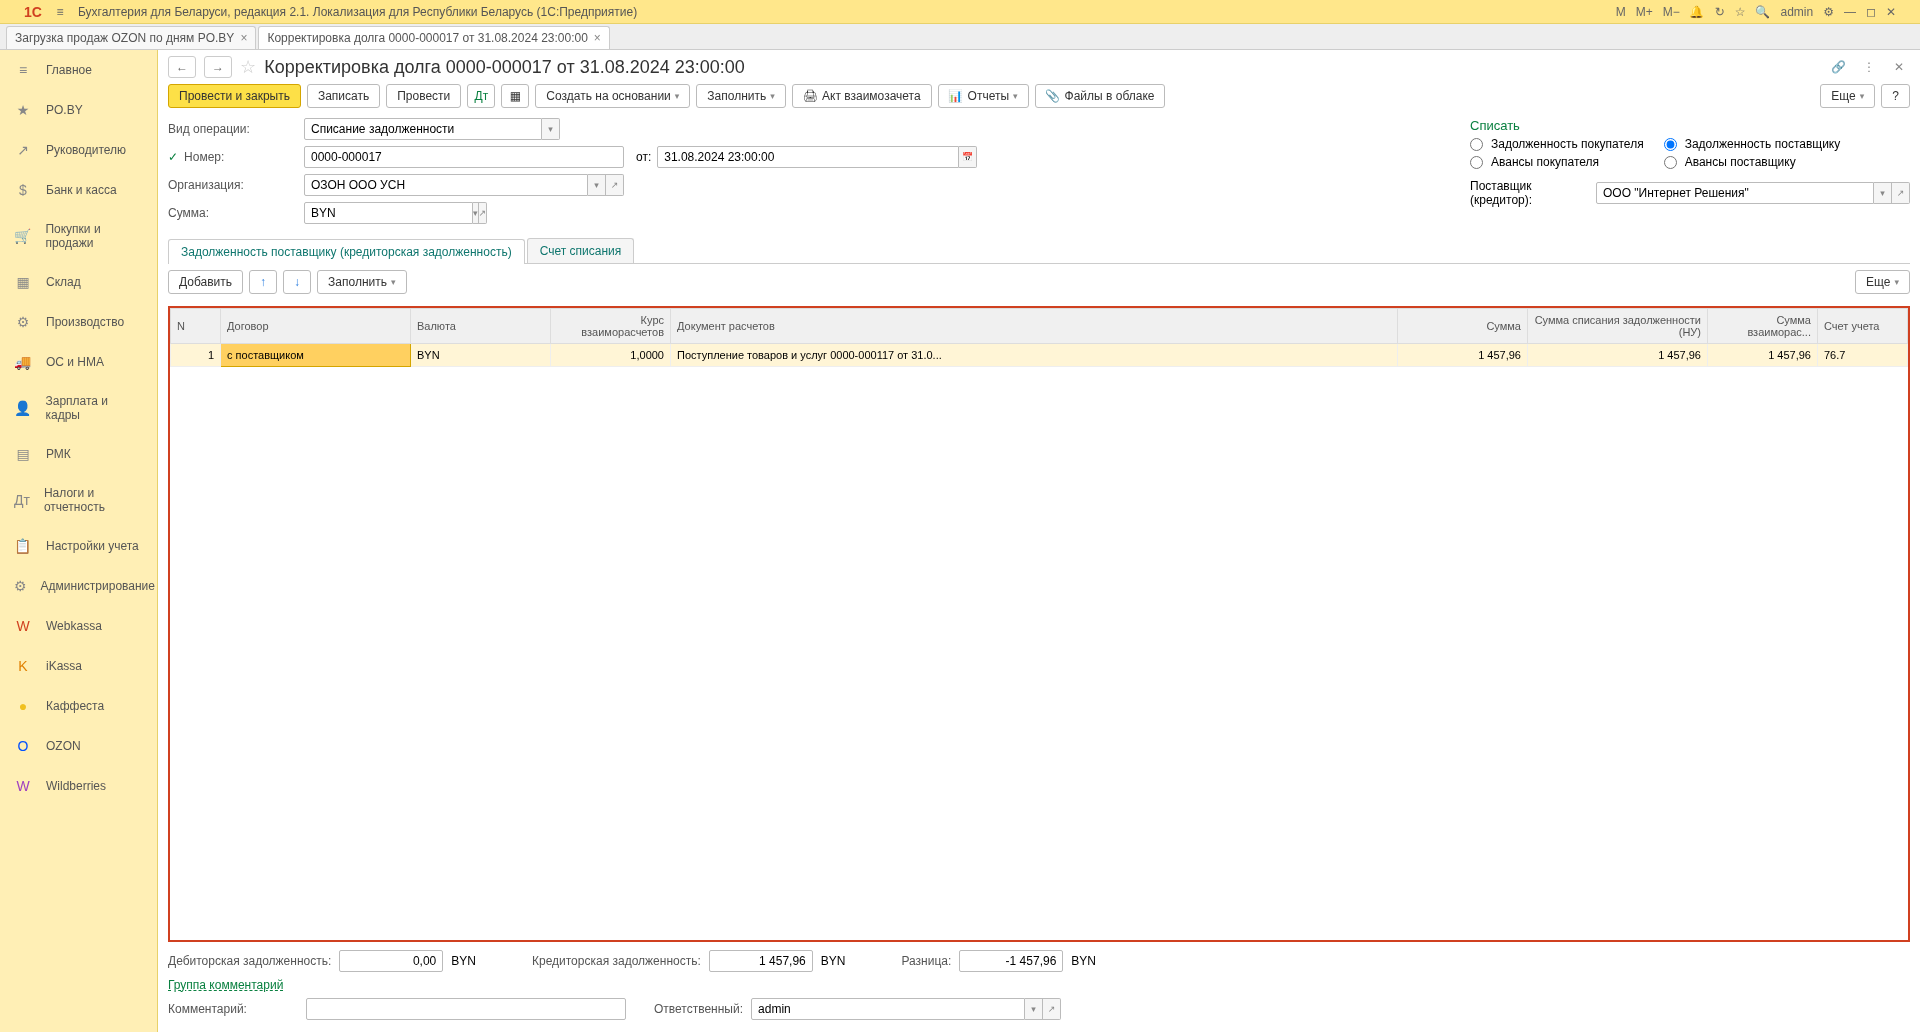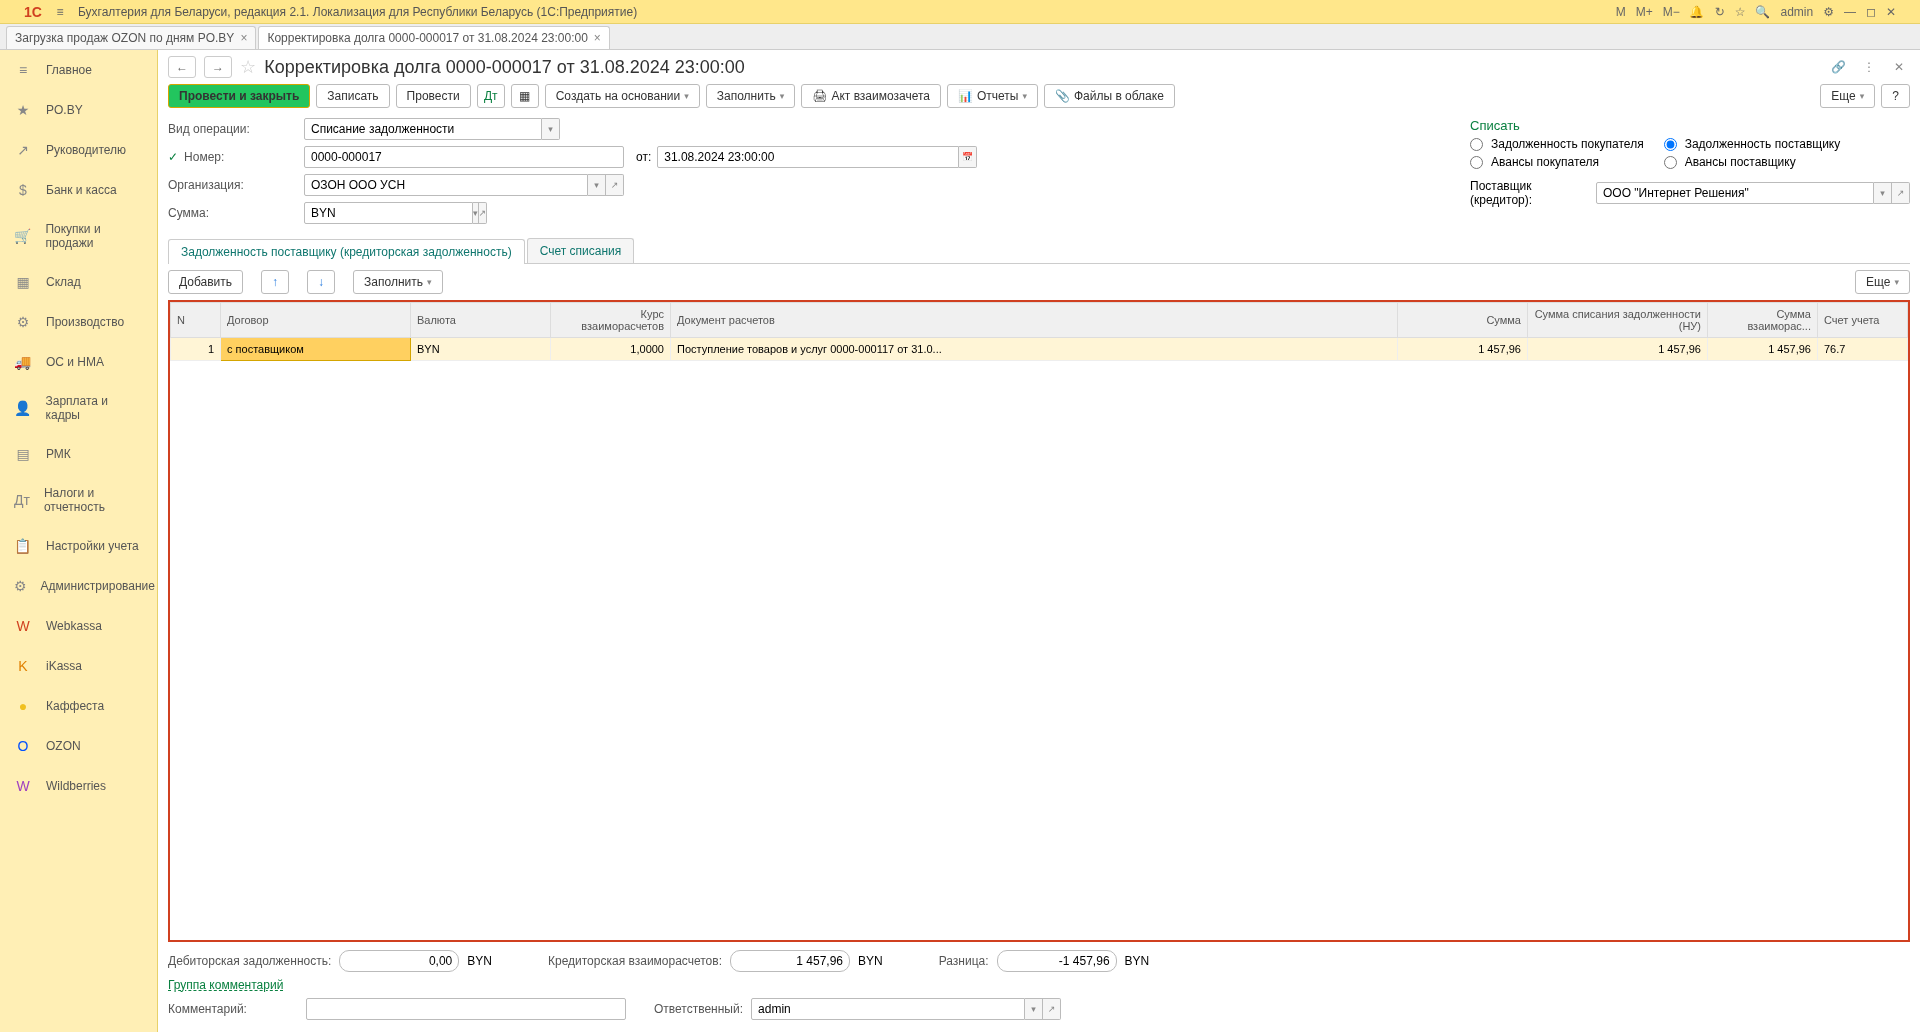--- a/index.html
+++ b/index.html
@@ -20,52 +20,52 @@
 .side-icon{width:18px;text-align:center;color:#888;font-size:14px}
 .content{flex:1;padding:6px 10px;overflow:auto;display:flex;flex-direction:column}
 .doc-header{display:flex;align-items:center;gap:8px;margin-bottom:6px}
 .nav-btn{width:28px;height:22px;border:1px solid #ccc;background:#fff;border-radius:3px;cursor:pointer;display:flex;align-items:center;justify-content:center;color:#666}
 .star{color:#ccc;font-size:18px;cursor:pointer}
 .doc-title{font-size:18px;color:#333;font-weight:normal}
 .head-right{margin-left:auto;display:flex;gap:8px}
 .icon-btn{width:22px;height:22px;display:flex;align-items:center;justify-content:center;cursor:pointer;color:#888}
 .toolbar{display:flex;gap:6px;margin-bottom:10px;flex-wrap:wrap;align-items:center}
 .btn{border:1px solid #bbb;background:#fff;padding:4px 10px;border-radius:3px;cursor:pointer;color:#333;display:flex;align-items:center;gap:4px;height:24px}
-.btn.primary{background:#22c55e;border-color:#d4a500;font-weight:bold}
+.btn.primary{background:#fde047;border-color:#d4a500;font-weight:normal}
 .btn.icon-only{padding:4px 6px;width:28px;justify-content:center}
 .drop::after{content:" ▾";color:#888;font-size:9px}
 .toolbar-right{margin-left:auto;display:flex;gap:6px}
 .form-area{display:flex;gap:40px;margin-bottom:8px}
 .form-left{flex:1}
 .form-right{width:440px}
 .form-row{display:flex;align-items:center;margin-bottom:6px;gap:6px}
 .form-label{width:130px;color:#555;text-align:left}
 .form-input{border:1px solid #bbb;padding:3px 6px;border-radius:2px;height:22px;background:#fff}
 .input-group{display:flex}
 .input-group .form-input{border-radius:2px 0 0 2px}
 .input-addon{border:1px solid #bbb;border-left:none;width:18px;display:flex;align-items:center;justify-content:center;background:#f5f5f5;cursor:pointer;font-size:9px;color:#888}
 .input-addon:last-child{border-radius:0 2px 2px 0}
 .green-header{color:#0a8040;font-size:13px;margin-bottom:4px}
 .radio-row{display:flex;align-items:center;gap:4px;margin-bottom:4px}
 .radio-row input{margin-right:4px}
 .doc-tabs{display:flex;border-bottom:1px solid #ccc;margin-bottom:6px}
 .doc-tab{padding:5px 12px;border:1px solid #ccc;border-bottom:none;background:#f5f5f5;cursor:pointer;border-radius:3px 3px 0 0;margin-right:2px;color:#0f766e}
 .doc-tab.active{background:#fff;position:relative;top:1px}
-.table-toolbar{display:flex;gap:18px;margin-bottom:6px}
+.table-toolbar{display:flex;gap:6px;margin-bottom:12px}
 .table-wrap{border:2px solid #d04020;flex:1;min-height:300px;background:#fff;overflow:auto}
 table{width:100%;border-collapse:collapse}
 th{background:#f0f0f0;border:1px solid #ddd;padding:5px 6px;text-align:left;font-weight:normal;color:#555;font-size:11px}
 td{border:1px solid #eee;padding:5px 6px;font-size:11px}
 tr.data-row{background:#fff5d6}
 td.selected{background:#ffd060;border:1px solid #d4a500}
 .num{text-align:right}
 .footer{margin-top:8px}
 .footer-row{display:flex;align-items:center;gap:8px;margin-bottom:6px}
 .footer-label{color:#555}
-.footer-input{border:1px solid #bbb;padding:3px 6px;text-align:right;width:120px;height:22px;border-radius:10px}
+.footer-input{border:1px solid #bbb;padding:3px 6px;text-align:right;width:104px;height:22px;border-radius:2px}
 .link{color:#0a8040;text-decoration:underline dashed;cursor:pointer}
 .gap{width:40px}
 </style>
 </head>
 <body>
 
 <div class="titlebar">
   <span class="logo">1C</span>
   <span class="menu-icon">≡</span>
   <span class="title-text">Бухгалтерия для Беларуси, редакция 2.1. Локализация для Республики Беларусь   (1С:Предприятие)</span>
@@ -329,21 +329,21 @@
         </tbody>
       </table>
     </div>
 
     <div class="footer">
       <div class="footer-row">
         <span class="footer-label">Дебиторская задолженность:</span>
         <input class="footer-input" readonly="" value="0,00" style="">
         <span>BYN</span>
         <span class="gap"></span>
-        <span class="footer-label">Кредиторская взаиморасчетов:</span>
+        <span class="footer-label">Кредиторская задолженность:</span>
         <input class="footer-input" readonly="" value="1 457,96" style="">
         <span>BYN</span>
         <span class="gap"></span>
         <span class="footer-label">Разница:</span>
         <input class="footer-input" readonly="" value="-1 457,96" style="">
         <span>BYN</span>
       </div>
       <div class="footer-row">
         <span class="link">Группа комментарий</span>
       </div>

